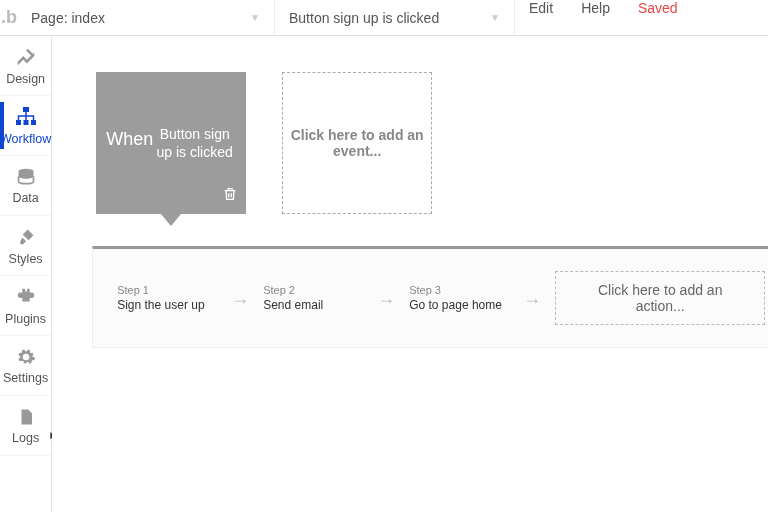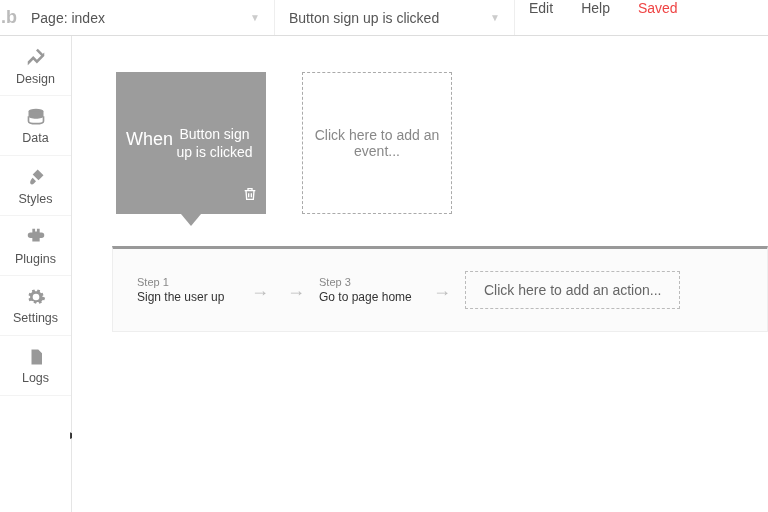--- a/index.html
+++ b/index.html
@@ -21,21 +21,21 @@
 .icon { display: flex; align-items: center; justify-content: center; color: #999; }
 .sidebar-item.active .icon { color: #1045d1; }
 .flyout-handle { position: absolute; right: -6px; top: 394px; font-size: 9px; color: #333; }
 .canvas { flex: 1; background: #fff; position: relative; padding: 36px 0 0 44px; }
 .events-row { display: flex; gap: 36px; }
 .event-card { width: 150px; height: 142px; background: #9c9c9c; color: #fff; display: flex; flex-direction: row; align-items: center; padding: 12px 10px; position: relative; text-align: center; }
 .event-card .title { font-size: 18px; margin-bottom: 8px; }
 .event-card .desc { font-size: 14px; line-height: 1.3; }
 .trash { position: absolute; right: 8px; bottom: 8px; }
 .event-pointer { position: absolute; bottom: -12px; left: 50%; transform: translateX(-50%); width: 0; height: 0; border-left: 10px solid transparent; border-right: 10px solid transparent; border-top: 12px solid #9c9c9c; }
-.add-event { width: 150px; height: 142px; border: 1px dashed #aaa; color: #888; font-size: 14px; display: flex; align-items: center; justify-content: center; text-align: center; padding: 0 7px; cursor: pointer; }
+.add-event { width: 150px; height: 142px; border: 1px dashed #aaa; color: #888; font-size: 14px; display: flex; align-items: center; justify-content: center; text-align: center; padding: 0 7px; cursor: pointer; font-weight: bold; }
 .steps-panel { margin-top: 32px; background: #fbfbfb; border: 1px solid #eee; border-top: 3px solid #999; padding: 22px 24px; display: flex; align-items: center; gap: 10px; margin-left: -4px; width: calc(100% - -4px); }
 .step { min-width: 100px; }
 .step-label { font-size: 11px; color: #888; margin-bottom: 2px; }
 .step-title { font-size: 12px; color: #333; }
 .arrow { color: #bbb; font-size: 18px; font-weight: bold; padding: 0 4px; }
 .add-action { border: 1px dashed #bbb; padding: 10px 18px; font-size: 14px; color: #666; cursor: pointer; min-width: 210px; text-align: center; }
 </style>
 </head>
 <body>
 
@@ -65,20 +65,32 @@
 <div class="main">
   <div class="sidebar">
     <div class="sidebar-item">
       <span class="icon">
         <svg width="22" height="22" viewBox="0 0 24 24" fill="currentColor">
             <path d="M3 17l6-6 4 4 8-8v4l-8 8-4-4-6 6z"></path>
             <path d="M14 3l7 7-2 2-7-7z"></path>
           </svg>
       </span>
       <span>Design</span>
+    </div>
+    <div class="sidebar-item active">
+      <span class="icon">
+        <svg width="24" height="22" viewBox="0 0 24 22" fill="currentColor">
+            <rect x="9" y="1" width="6" height="5"></rect>
+            <rect x="2" y="14" width="5" height="5"></rect>
+            <rect x="9.5" y="14" width="5" height="5"></rect>
+            <rect x="17" y="14" width="5" height="5"></rect>
+            <path d="M12 6v4M4.5 14v-4h15v4M12 10v4" stroke="currentColor" stroke-width="1.5" fill="none"></path>
+          </svg>
+      </span>
+      <span>Workflow</span>
     </div>
     <div class="sidebar-item">
       <span class="icon">
         <svg width="20" height="20" viewBox="0 0 24 24" fill="currentColor">
             <ellipse cx="12" cy="5" rx="9" ry="3"></ellipse>
             <path d="M3 5v6c0 1.7 4 3 9 3s9-1.3 9-3V5"></path>
             <path d="M3 11v6c0 1.7 4 3 9 3s9-1.3 9-3v-6" fill="none" stroke="currentColor" stroke-width="2"></path>
           </svg>
       </span>
       <span>Data</span>
@@ -134,20 +146,24 @@
         <span>Click here to add an event...</span>
       </div>
     </div>
 
     <div class="steps-panel">
       <div class="step">
         <div class="step-label">Step 1</div>
         <div class="step-title">Sign the user up</div>
       </div>
       <span class="arrow">→</span>
+      <div class="step">
+        <div class="step-label">Step 2</div>
+        <div class="step-title">Send email</div>
+      </div>
       <span class="arrow">→</span>
       <div class="step">
         <div class="step-label">Step 3</div>
         <div class="step-title">Go to page home</div>
       </div>
       <span class="arrow">→</span>
       <div class="add-action">
         <span>Click here to add an action...</span>
       </div>
     </div>

